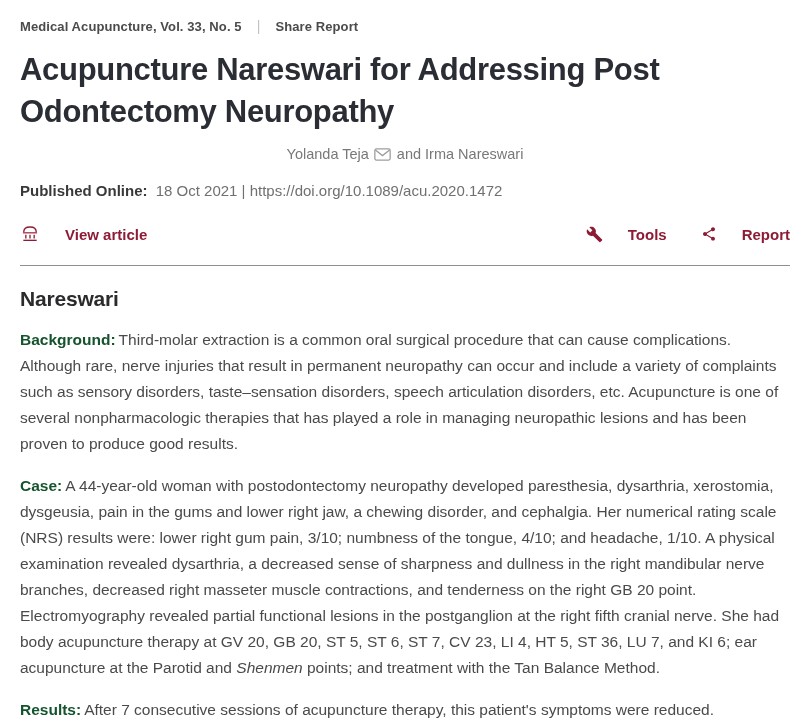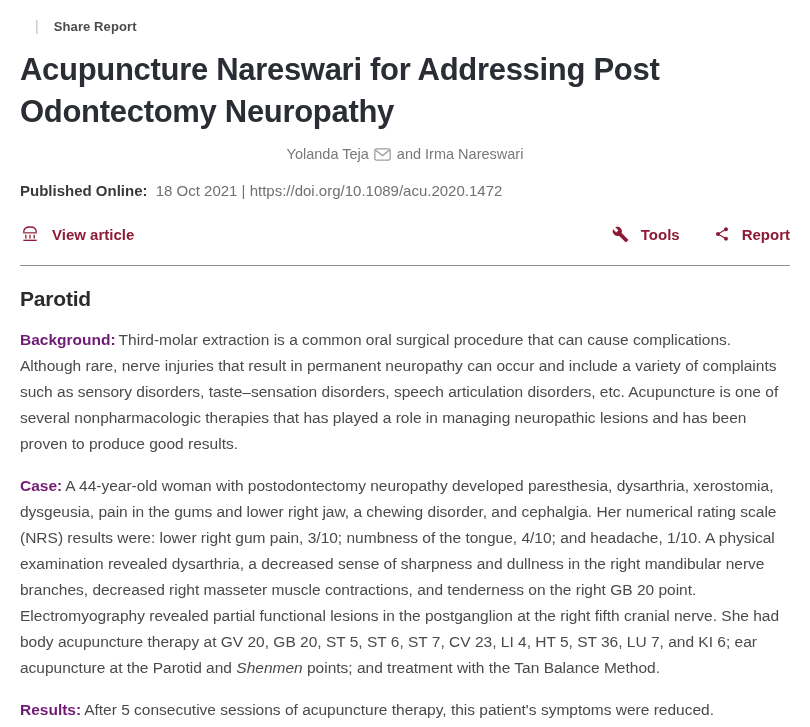--- a/index.html
+++ b/index.html
@@ -64,21 +64,21 @@
     margin-top: 25px;
     display: flex;
     align-items: center;
     color: #8e1b35;
     font-size: 15px;
     font-weight: bold;
   }
   .tool-item {
     display: inline-flex;
     align-items: center;
-    gap: 12px;
+    gap: 25px;
     cursor: pointer;
   }
   .toolbar .spacer { flex: 1; }
   .toolbar .right-gap { width: 34px; }
 
   .divider {
     margin-top: 21px;
     border-top: 1px solid #909090;
   }
 
@@ -90,31 +90,32 @@
     color: #2b2b2d;
     letter-spacing: -0.2px;
   }
   p.abs-para {
     margin: 16px 0 0 0;
     font-size: 15.5px;
     line-height: 26px;
     color: #4a4a4c;
     max-width: 772px;
   }
-  p.abs-para .para-label { font-weight: bold; color: #701a75; margin-right: 3px; }
+  p.abs-para .para-label { font-weight: bold; color: #14532d; margin-right: 3px; }
   .italic { font-style: italic; }
 
   svg { display: block; }
 </style>
 </head>
 <body>
 
 <div class="page">
 
   <div class="journal-line">
+    <span>Medical Acupuncture, Vol. 33, No. 5</span>
     <span class="sep">|</span>
     <span>Share Report</span>
   </div>
 
   <h1 class="article-title">Acupuncture Nareswari for Addressing Post Odontectomy Neuropathy</h1>
 
   <div class="authors">
     <span>Yolanda Teja</span>
     <span class="mail-icon">
       <svg width="17" height="13" viewBox="0 0 24 18">
@@ -160,27 +161,27 @@
         <svg width="16" height="16" viewBox="0 0 24 24">
           <path fill="#8e1b35" d="M18 16.08c-.76 0-1.44.3-1.96.77L8.91 12.7c.05-.23.09-.46.09-.7s-.04-.47-.09-.7l7.05-4.11c.54.5 1.25.81 2.04.81 1.66 0 3-1.34 3-3s-1.34-3-3-3-3 1.34-3 3c0 .24.04.47.09.7L8.04 9.81C7.5 9.31 6.79 9 6 9c-1.66 0-3 1.34-3 3s1.34 3 3 3c.79 0 1.5-.31 2.04-.81l7.12 4.16c-.05.21-.08.43-.08.65 0 1.61 1.31 2.92 2.92 2.92 1.61 0 2.92-1.31 2.92-2.92s-1.31-2.92-2.92-2.92z"></path>
         </svg>
       </span>
       <span>Report</span>
     </span>
   </div>
 
   <div class="divider"></div>
 
-  <h2 class="abstract-heading">Parotid</h2>
+  <h2 class="abstract-heading">Nareswari</h2>
 
   <p class="abs-para">
     <span class="para-label">Background:</span><span>Third-molar extraction is a common oral surgical procedure that can cause complications. Although rare, nerve injuries that result in permanent neuropathy can occur and include a variety of complaints such as sensory disorders, taste–sensation disorders, speech articulation disorders, etc. Acupuncture is one of several nonpharmacologic therapies that has played a role in managing neuropathic lesions and has been proven to produce good results.</span>
   </p>
 
   <p class="abs-para">
     <span class="para-label">Case:</span><span>A 44-year-old woman with postodontectomy neuropathy developed paresthesia, dysarthria, xerostomia, dysgeusia, pain in the gums and lower right jaw, a chewing disorder, and cephalgia. Her numerical rating scale (NRS) results were: lower right gum pain, 3/10; numbness of the tongue, 4/10; and headache, 1/10. A physical examination revealed dysarthria, a decreased sense of sharpness and dullness in the right mandibular nerve branches, decreased right masseter muscle contractions, and tenderness on the right GB 20 point. Electromyography revealed partial functional lesions in the postganglion at the right fifth cranial nerve. She had body acupuncture therapy at GV 20, GB 20, ST 5, ST 6, ST 7, CV 23, LI 4, HT 5, ST 36, LU 7, and KI 6; ear acupuncture at the Parotid and </span><span class="italic">Shenmen</span><span> points; and treatment with the Tan Balance Method.</span>
   </p>
 
   <p class="abs-para">
-    <span class="para-label">Results:</span><span>After 5 consecutive sessions of acupuncture therapy, this patient's symptoms were reduced.</span>
+    <span class="para-label">Results:</span><span>After 7 consecutive sessions of acupuncture therapy, this patient's symptoms were reduced.</span>
   </p>
 
 </div>
 
 </body></html>

